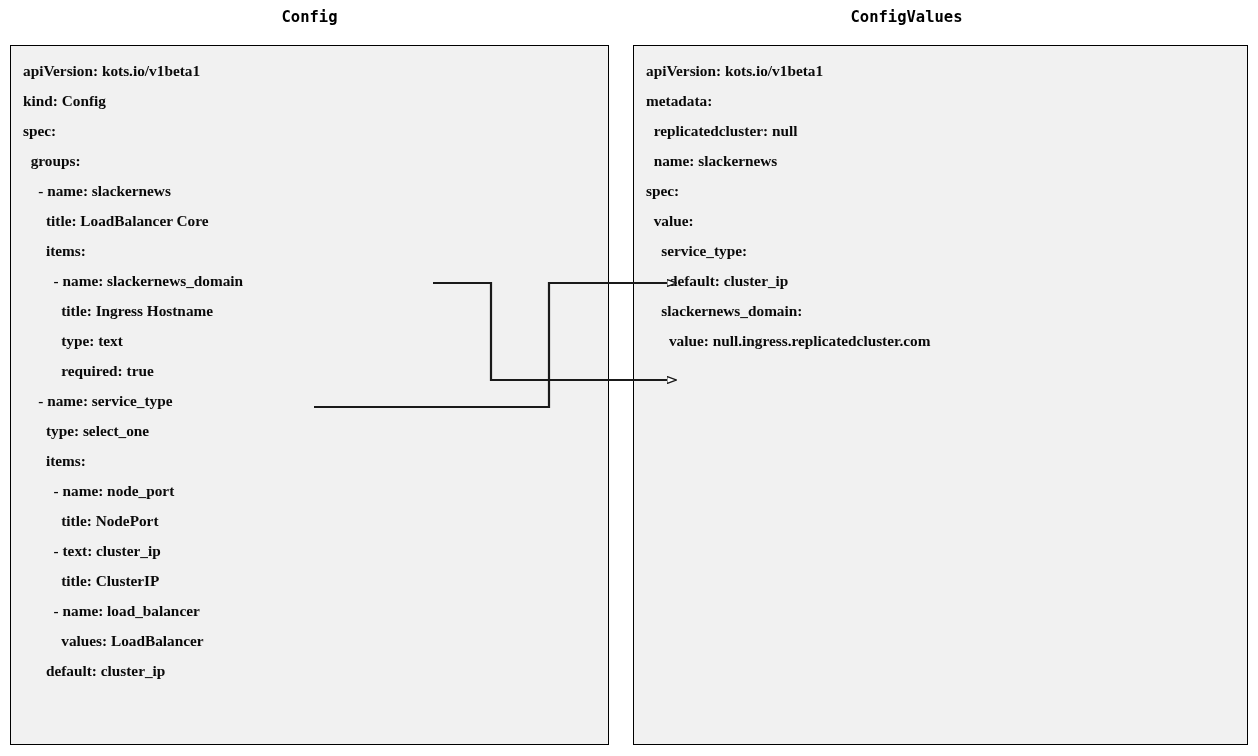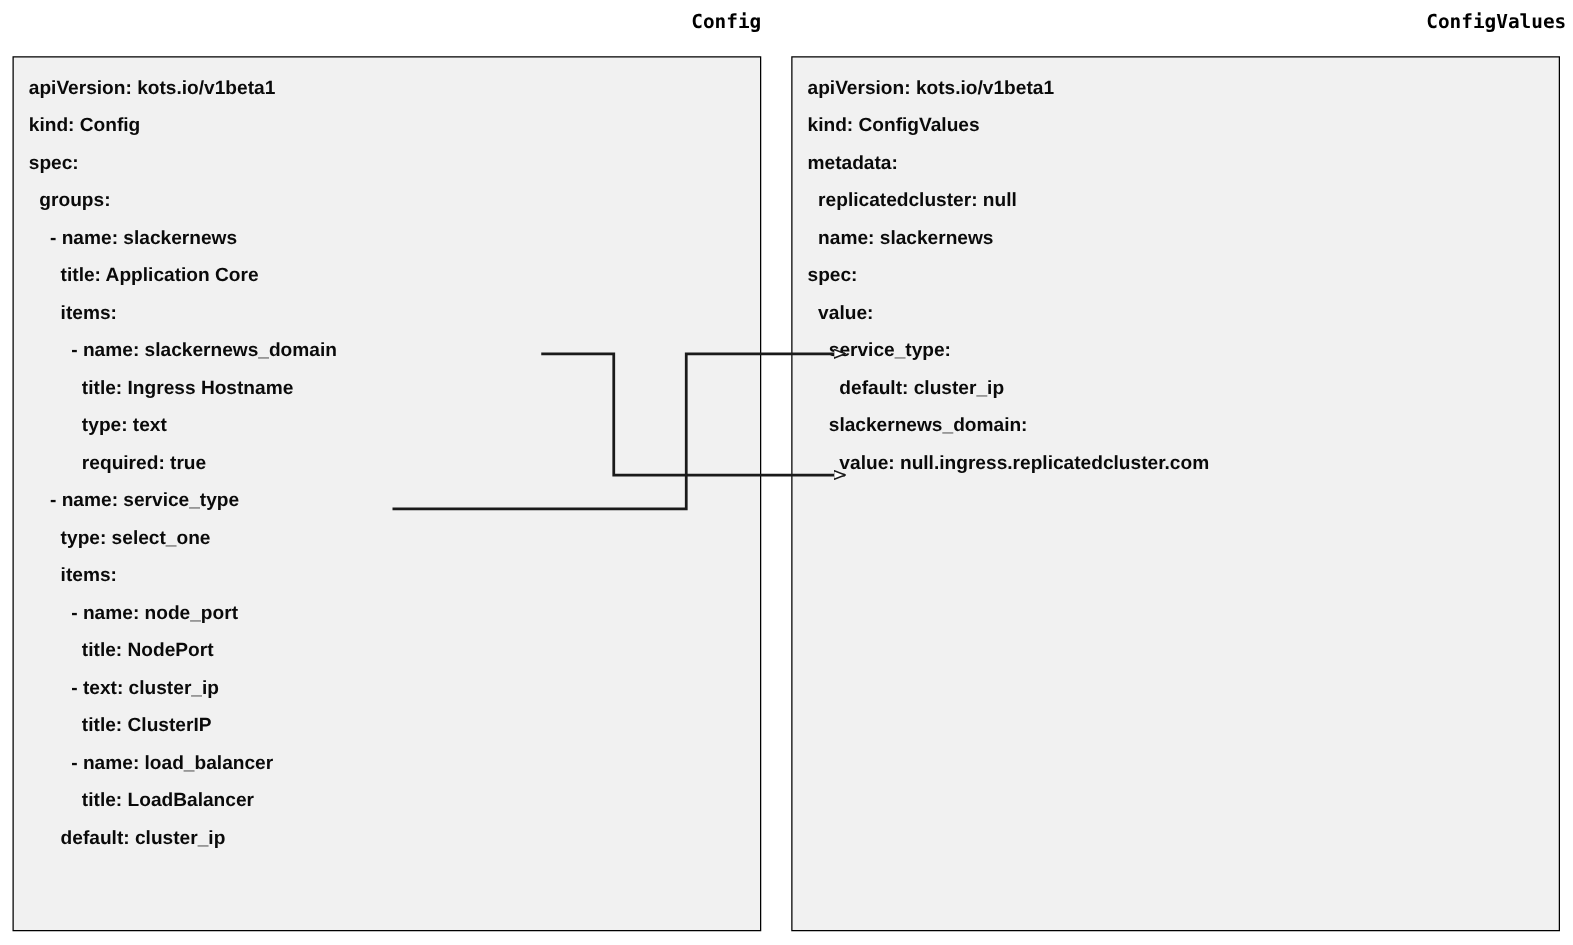--- a/index.html
+++ b/index.html
@@ -22,46 +22,46 @@
   }
 
   
   .col-title {
     position: absolute;
     top: 8px;
     font-family: "DejaVu Sans Mono", "Liberation Mono", monospace;
     font-size: 15.5px;
     font-weight: bold;
     color: #000000;
-    text-align: right;
+    text-align: center;
     letter-spacing: 0px;
     white-space: nowrap;
   }
   #title-config  { left: 10px;  width: 599px; }
-  #title-values  { left: 638px; width: 615px; }
+  #title-values  { left: 599px; width: 615px; }
 
   
   .panel {
     position: absolute;
     background: #f1f1f1;
     border: 1.6px solid #000000;
     box-sizing: border-box;
     overflow: hidden;
   }
   #panel-config  { left: 10px;  top: 45px; width: 599px;  height: 700px; }
   #panel-values  { left: 633px; top: 45px; width: 615px;  height: 700px; }
 
   .yaml-body {
     position: absolute;
     left: 0; top: 0;
     width: 100%;
     padding: 10px 0 0 0;
   }
   .yaml-line {
-    font-family: Liberation Sans, sans-serif;
+    font-family: Liberation Serif, serif;
     font-size: 15.3px;
     font-weight: bold;
     color: #0a0a0a;
     height: 30px;
     line-height: 30px;
     white-space: pre;
     padding-left: 12px;
     letter-spacing: 0px;
   }
 
@@ -83,43 +83,42 @@
 
   <div class="col-title" id="title-values">ConfigValues</div>
 
   <div class="panel" id="panel-config">
     <div class="yaml-body">
         <div class="yaml-line">apiVersion: kots.io/v1beta1</div>
         <div class="yaml-line">kind: Config</div>
         <div class="yaml-line">spec:</div>
         <div class="yaml-line">  groups:</div>
         <div class="yaml-line">    - name: slackernews</div>
-        <div class="yaml-line">      title: Application Core</div>
+        <div class="yaml-line">      title: LoadBalancer Core</div>
         <div class="yaml-line">      items:</div>
         <div class="yaml-line">        - name: slackernews_domain</div>
         <div class="yaml-line">          title: Ingress Hostname</div>
         <div class="yaml-line">          type: text</div>
         <div class="yaml-line">          required: true</div>
         <div class="yaml-line">    - name: service_type</div>
         <div class="yaml-line">      type: select_one</div>
         <div class="yaml-line">      items:</div>
         <div class="yaml-line">        - name: node_port</div>
         <div class="yaml-line">          title: NodePort</div>
         <div class="yaml-line">        - text: cluster_ip</div>
         <div class="yaml-line">          title: ClusterIP</div>
         <div class="yaml-line">        - name: load_balancer</div>
-        <div class="yaml-line">          title: LoadBalancer</div>
+        <div class="yaml-line">          values: LoadBalancer</div>
         <div class="yaml-line">      default: cluster_ip</div>
       </div>
   </div>
 
   <div class="panel" id="panel-values">
     <div class="yaml-body">
         <div class="yaml-line">apiVersion: kots.io/v1beta1</div>
-        <div class="yaml-line">kind: ConfigValues</div>
         <div class="yaml-line">metadata:</div>
         <div class="yaml-line">  replicatedcluster: null</div>
         <div class="yaml-line">  name: slackernews</div>
         <div class="yaml-line">spec:</div>
         <div class="yaml-line">  value:</div>
         <div class="yaml-line">    service_type:</div>
         <div class="yaml-line">      default: cluster_ip</div>
         <div class="yaml-line">    slackernews_domain:</div>
         <div class="yaml-line">      value: null.ingress.replicatedcluster.com</div>
       </div>

